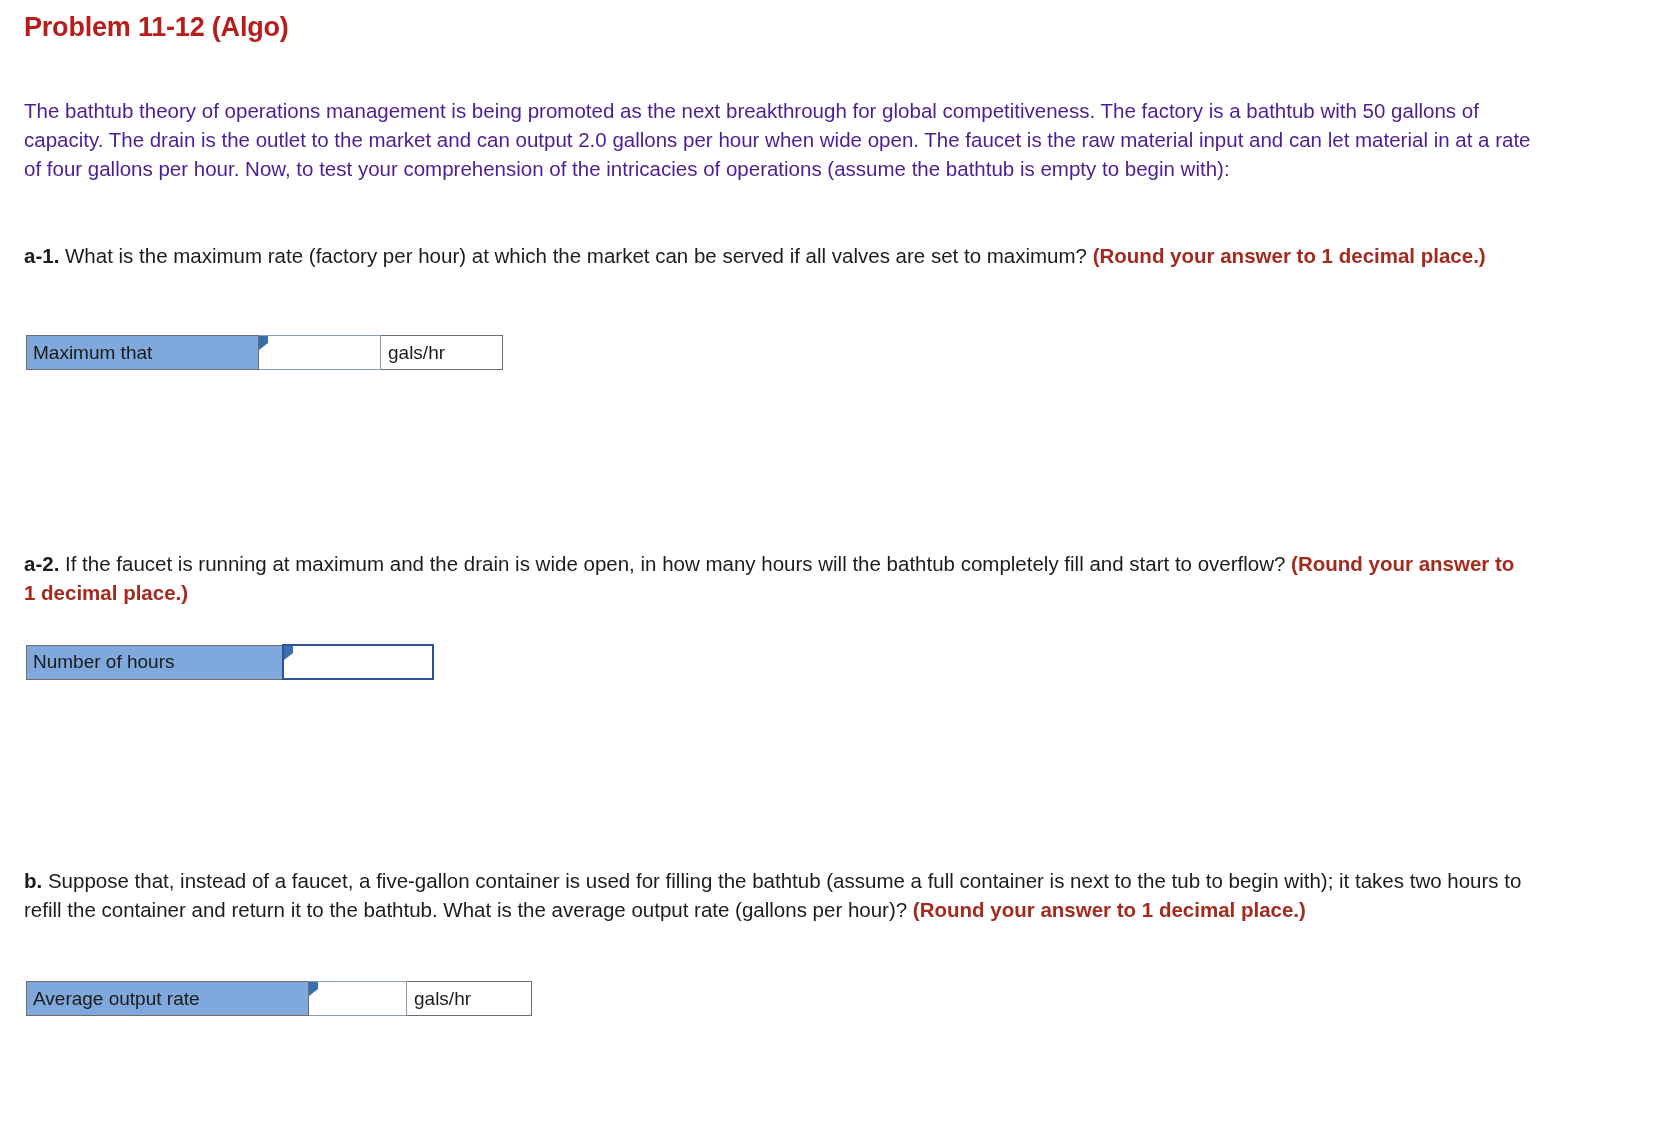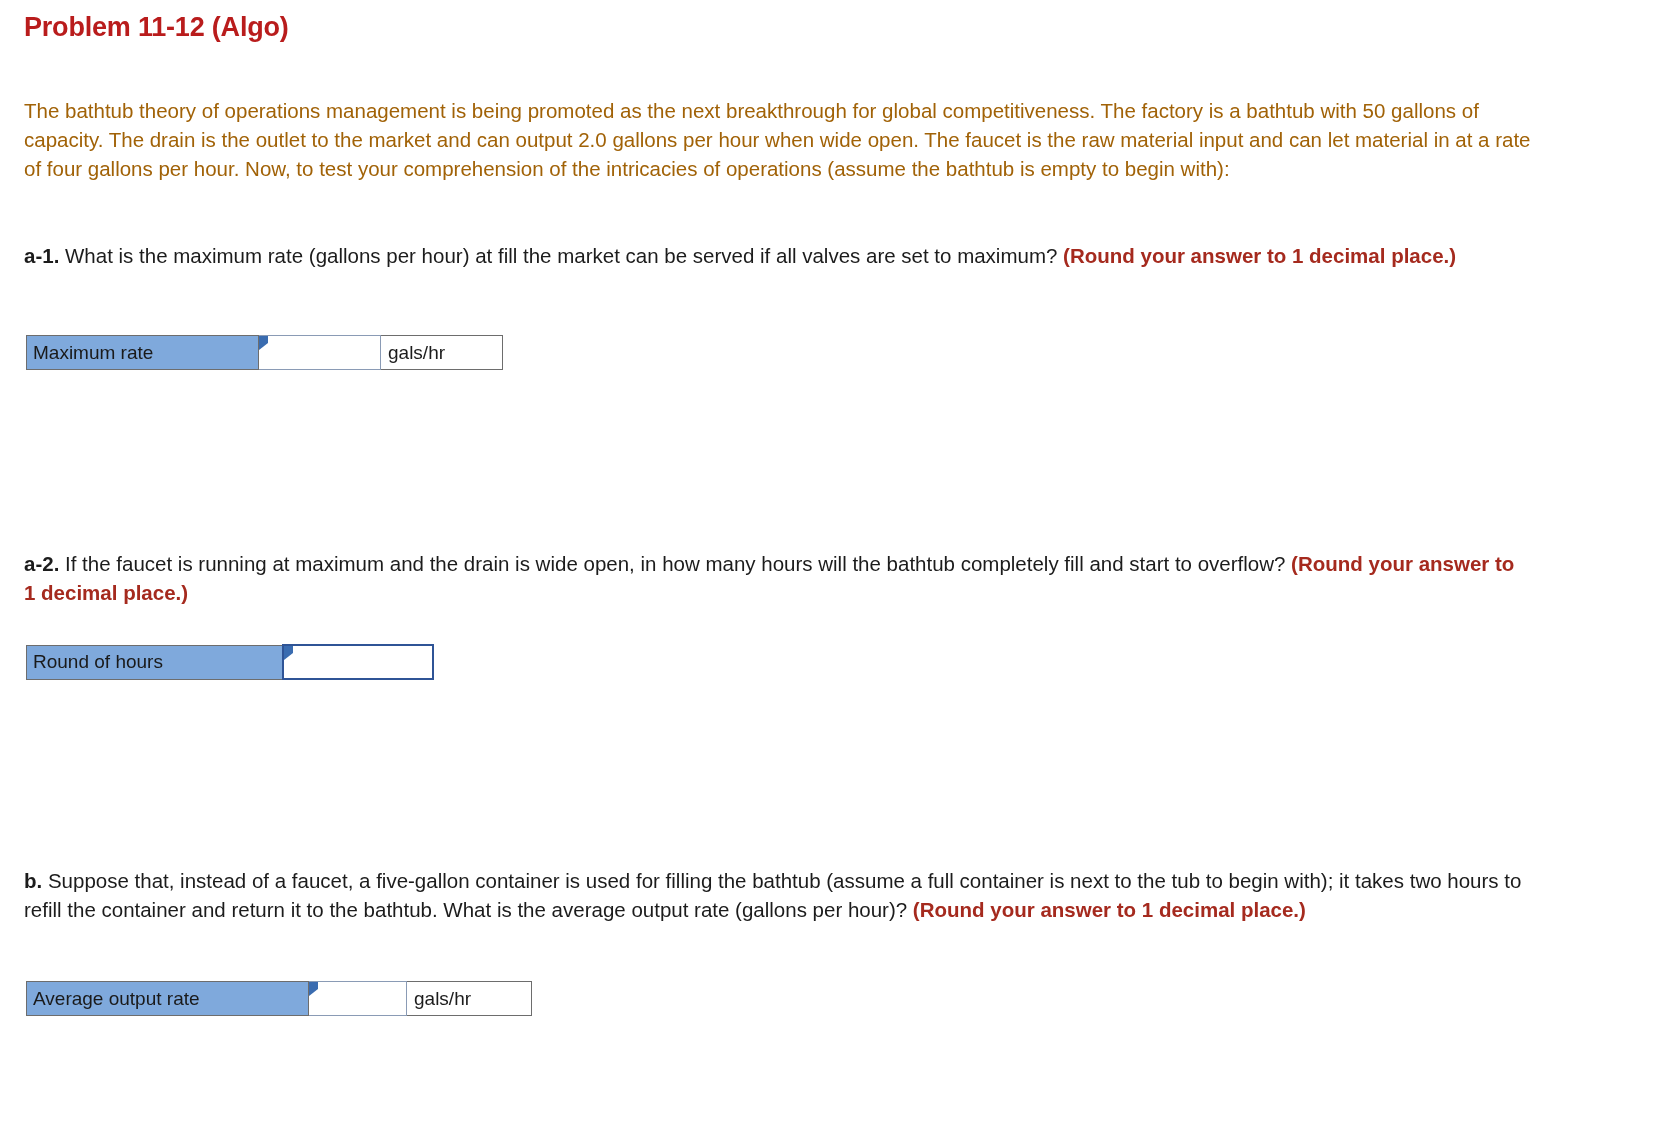--- a/index.html
+++ b/index.html
@@ -31,21 +31,21 @@
     letter-spacing: -0.2px;
     color: #b91c1c;
   }
   .intro {
     position: absolute;
     left: 24px;
     top: 96px;
     width: 1510px;
     font-size: 20.5px;
     line-height: 29px;
-    color: #a16207;
+    color: #4c1d95;
   }
   .question {
     position: absolute;
     left: 24px;
     width: 1500px;
     font-size: 20.5px;
     line-height: 29px;
     color: #1c1c1c;
   }
   .q-a1 { top: 241px; }
@@ -126,48 +126,48 @@
 </head>
 <body>
 
 <div class="page">
 
   <div class="problem-title">Problem 11-12 (Algo)</div>
 
   <div class="intro">The bathtub theory of operations management is being promoted as the next breakthrough for global competitiveness. The factory is a bathtub with 50 gallons of capacity. The drain is the outlet to the market and can output 2.0 gallons per hour when wide open. The faucet is the raw material input and can let material in at a rate of four gallons per hour. Now, to test your comprehension of the intricacies of operations (assume the bathtub is empty to begin with):</div>
 
   <div class="question q-a1">
-    <span class="q-label">a-1.</span><span> What is the maximum rate (gallons per hour) at fill the market can be served if all valves are set to maximum? </span><span class="rounding">(Round your answer to 1 decimal place.)</span>
+    <span class="q-label">a-1.</span><span> What is the maximum rate (factory per hour) at which the market can be served if all valves are set to maximum? </span><span class="rounding">(Round your answer to 1 decimal place.)</span>
   </div>
 
   <div class="question q-a2">
     <span class="q-label">a-2.</span><span> If the faucet is running at maximum and the drain is wide open, in how many hours will the bathtub completely fill and start to overflow? </span><span class="rounding">(Round your answer to 1 decimal place.)</span>
   </div>
 
   <div class="question q-b">
     <span class="q-label">b.</span><span> Suppose that, instead of a faucet, a five-gallon container is used for filling the bathtub (assume a full container is next to the tub to begin with); it takes two hours to refill the container and return it to the bathtub. What is the average output rate (gallons per hour)? </span><span class="rounding">(Round your answer to 1 decimal place.)</span>
   </div>
 
   <table class="answer-table at-1">
     <tbody>
         <tr>
-      <td class="label-cell" style="width:232px">Maximum rate</td>
+      <td class="label-cell" style="width:232px">Maximum that</td>
       <td class="input-cell" style="width:122px">
         <span class="marker-triangle"></span>
         <input class="cell-input" type="text" value="" style="">
       </td>
       <td class="unit-cell" style="width:122px">gals/hr</td>
     </tr>
   </tbody>
     </table>
 
   <table class="answer-table at-2">
     <tbody>
         <tr>
-      <td class="label-cell" style="width:256px">Round of hours</td>
+      <td class="label-cell" style="width:256px">Number of hours</td>
       <td class="input-cell focused" style="width:150px">
         <span class="marker-triangle"></span>
         <input class="cell-input" type="text" value="" style="">
       </td>
     </tr>
   </tbody>
     </table>
 
   <table class="answer-table at-3">
     <tbody>

